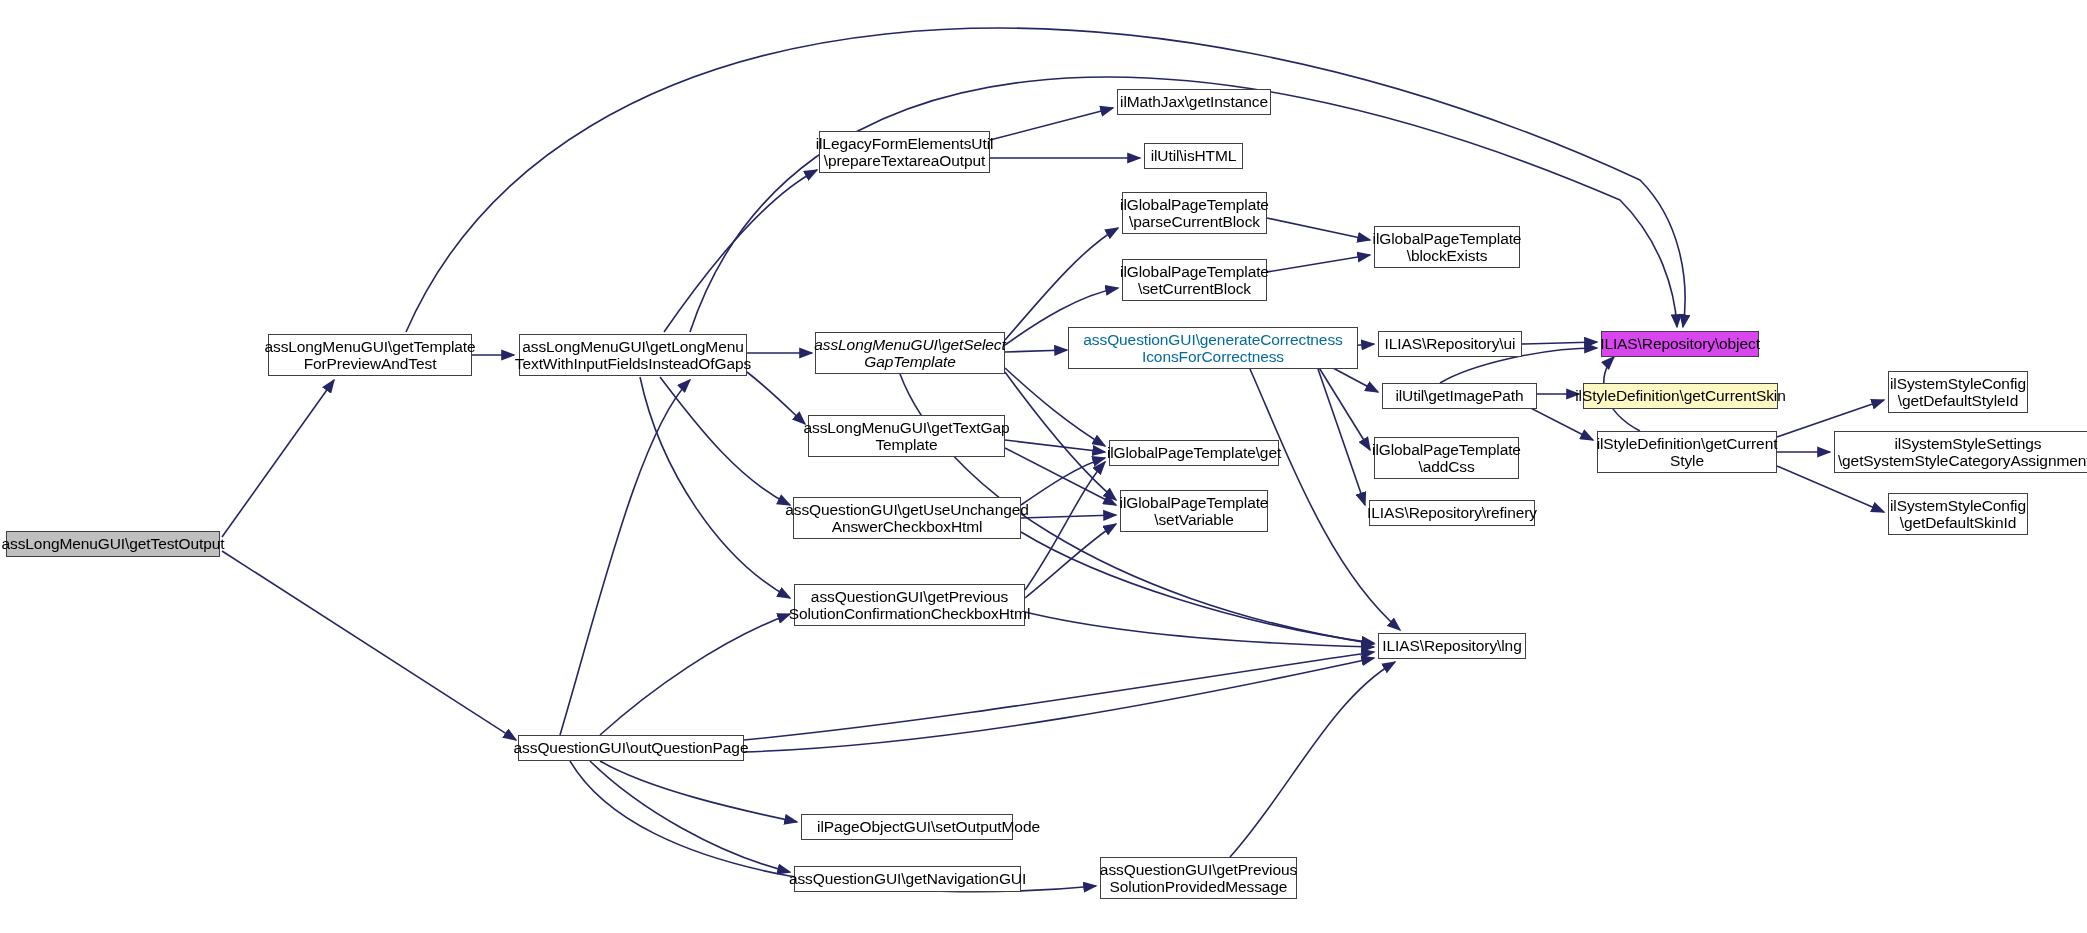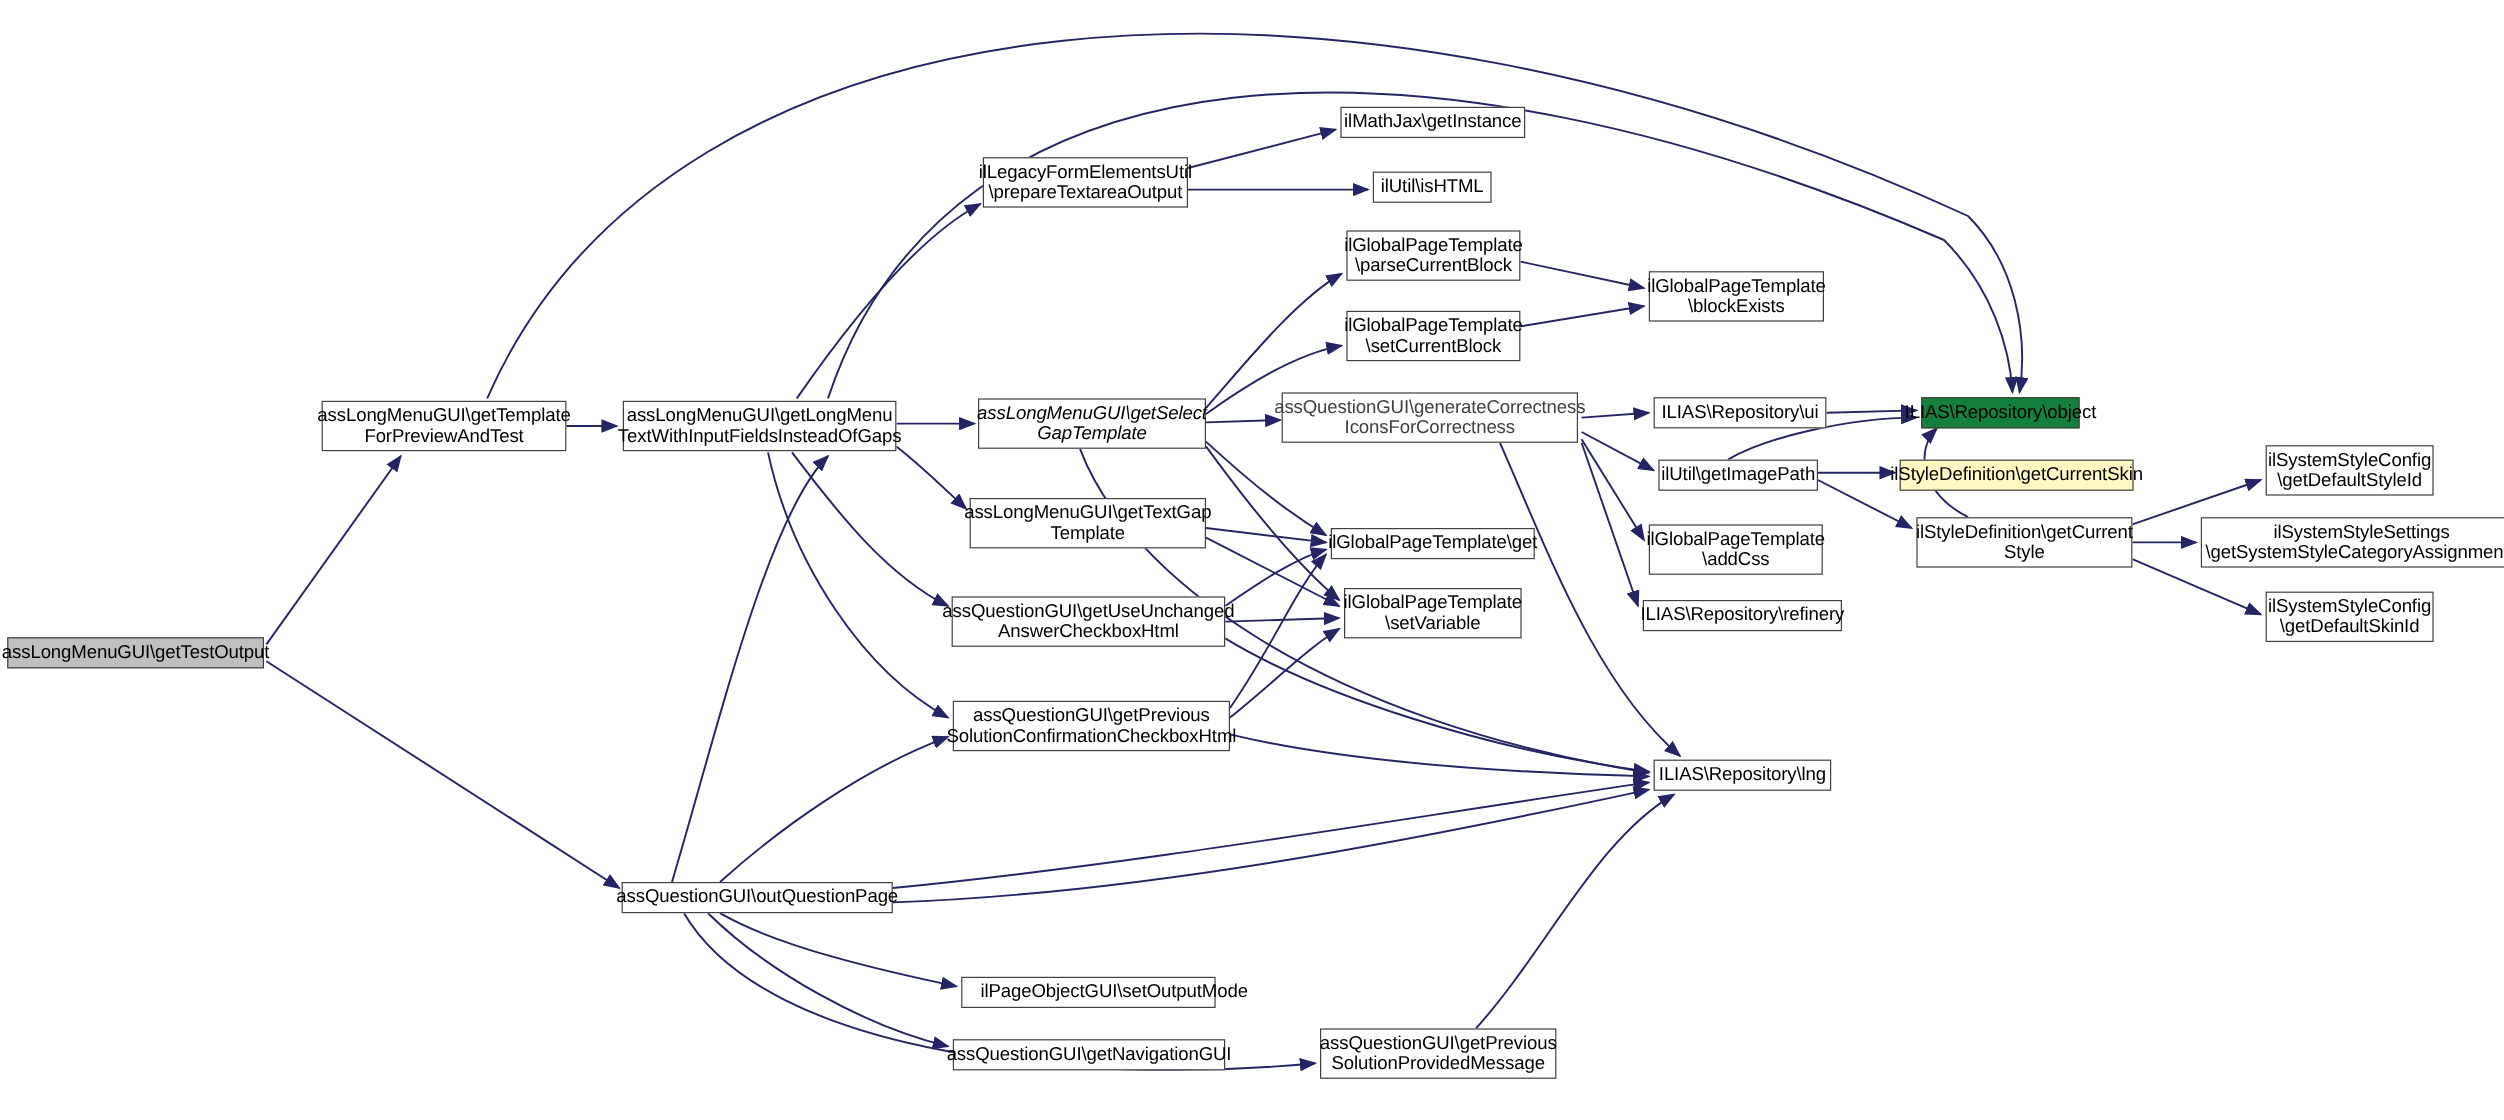--- a/index.html
+++ b/index.html
@@ -124,25 +124,25 @@
       <div class="node" style="left: 1117px; top: 89px; width: 154px; height: 26px; border-color: rgb(64, 64, 64); background: rgb(255, 255, 255); color: rgb(0, 0, 0);"><span class="node-label">ilMathJax\getInstance</span></div>
       <div class="node" style="left: 1144px; top: 143px; width: 99px; height: 26px; border-color: rgb(64, 64, 64); background: rgb(255, 255, 255); color: rgb(0, 0, 0);"><span class="node-label">ilUtil\isHTML</span></div>
       <div class="node" style="left: 1122px; top: 192px; width: 145px; height: 42px; border-color: rgb(64, 64, 64); background: rgb(255, 255, 255); color: rgb(0, 0, 0);"><span class="node-label">ilGlobalPageTemplate
 \parseCurrentBlock</span></div>
       <div class="node" style="left: 1122px; top: 259px; width: 145px; height: 42px; border-color: rgb(64, 64, 64); background: rgb(255, 255, 255); color: rgb(0, 0, 0);"><span class="node-label">ilGlobalPageTemplate
 \setCurrentBlock</span></div>
       <div class="node" style="left: 1374px; top: 226px; width: 146px; height: 42px; border-color: rgb(64, 64, 64); background: rgb(255, 255, 255); color: rgb(0, 0, 0);"><span class="node-label">ilGlobalPageTemplate
 \blockExists</span></div>
       <div class="node" style="left: 815px; top: 332px; width: 190px; height: 42px; border-color: rgb(64, 64, 64); background: rgb(255, 255, 255); color: rgb(0, 0, 0); font-style: italic;"><span class="node-label">assLongMenuGUI\getSelect
 GapTemplate</span></div>
-      <div class="node" style="left: 1068px; top: 327px; width: 247px; height: 42px; border-color: rgb(64, 64, 64); background: rgb(255, 255, 255); color: #404040;"><span class="node-label">assQuestionGUI\generateCorrectness
+      <div class="node" style="left: 1068px; top: 327px; width: 290px; height: 42px; border-color: rgb(64, 64, 64); background: rgb(255, 255, 255); color: #0369a1;"><span class="node-label">assQuestionGUI\generateCorrectness
 IconsForCorrectness</span></div>
       <div class="node" style="left: 1378px; top: 331px; width: 144px; height: 26px; border-color: rgb(64, 64, 64); background: rgb(255, 255, 255); color: rgb(0, 0, 0);"><span class="node-label">ILIAS\Repository\ui</span></div>
-      <div class="node" style="left: 1601px; top: 331px; width: 132px; height: 26px; border-color: rgb(64, 64, 64); background: #15803d; color: rgb(0, 0, 0);"><span class="node-label">ILIAS\Repository\object</span></div>
-      <div class="node" style="left: 1382px; top: 383px; width: 133px; height: 26px; border-color: rgb(64, 64, 64); background: rgb(255, 255, 255); color: rgb(0, 0, 0);"><span class="node-label">ilUtil\getImagePath</span></div>
+      <div class="node" style="left: 1601px; top: 331px; width: 158px; height: 26px; border-color: rgb(64, 64, 64); background: #d946ef; color: rgb(0, 0, 0);"><span class="node-label">ILIAS\Repository\object</span></div>
+      <div class="node" style="left: 1382px; top: 383px; width: 155px; height: 26px; border-color: rgb(64, 64, 64); background: rgb(255, 255, 255); color: rgb(0, 0, 0);"><span class="node-label">ilUtil\getImagePath</span></div>
       <div class="node" style="left: 1583px; top: 383px; width: 195px; height: 26px; border-color: rgb(64, 64, 64); background: #fef9c3; color: rgb(0, 0, 0);"><span class="node-label">ilStyleDefinition\getCurrentSkin</span></div>
       <div class="node" style="left: 1597px; top: 431px; width: 180px; height: 42px; border-color: rgb(64, 64, 64); background: rgb(255, 255, 255); color: rgb(0, 0, 0);"><span class="node-label">ilStyleDefinition\getCurrent
 Style</span></div>
       <div class="node" style="left: 1888px; top: 371px; width: 140px; height: 42px; border-color: rgb(64, 64, 64); background: rgb(255, 255, 255); color: rgb(0, 0, 0);"><span class="node-label">ilSystemStyleConfig
 \getDefaultStyleId</span></div>
       <div class="node" style="left: 1834px; top: 431px; width: 268px; height: 42px; border-color: rgb(64, 64, 64); background: rgb(255, 255, 255); color: rgb(0, 0, 0);"><span class="node-label">ilSystemStyleSettings
 \getSystemStyleCategoryAssignments</span></div>
       <div class="node" style="left: 1888px; top: 493px; width: 140px; height: 42px; border-color: rgb(64, 64, 64); background: rgb(255, 255, 255); color: rgb(0, 0, 0);"><span class="node-label">ilSystemStyleConfig
 \getDefaultSkinId</span></div>
       <div class="node" style="left: 808px; top: 415px; width: 197px; height: 42px; border-color: rgb(64, 64, 64); background: rgb(255, 255, 255); color: rgb(0, 0, 0);"><span class="node-label">assLongMenuGUI\getTextGap

